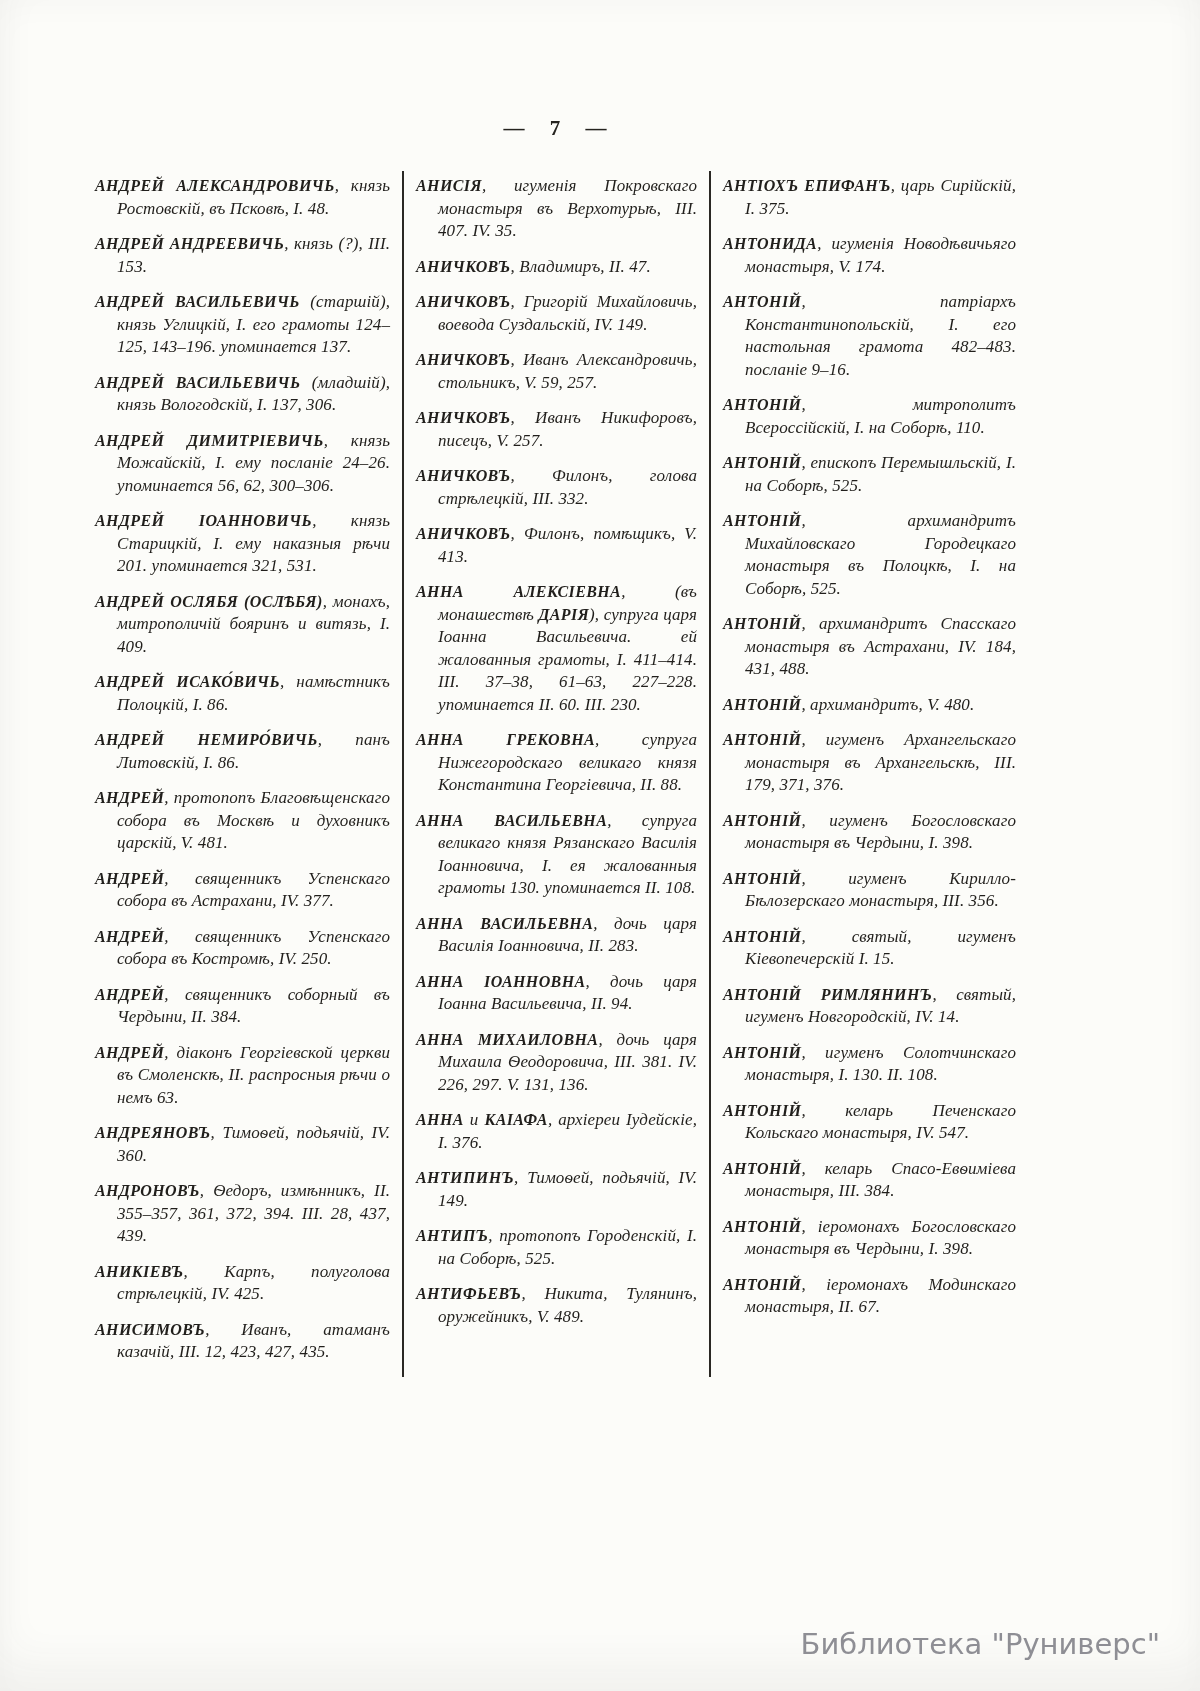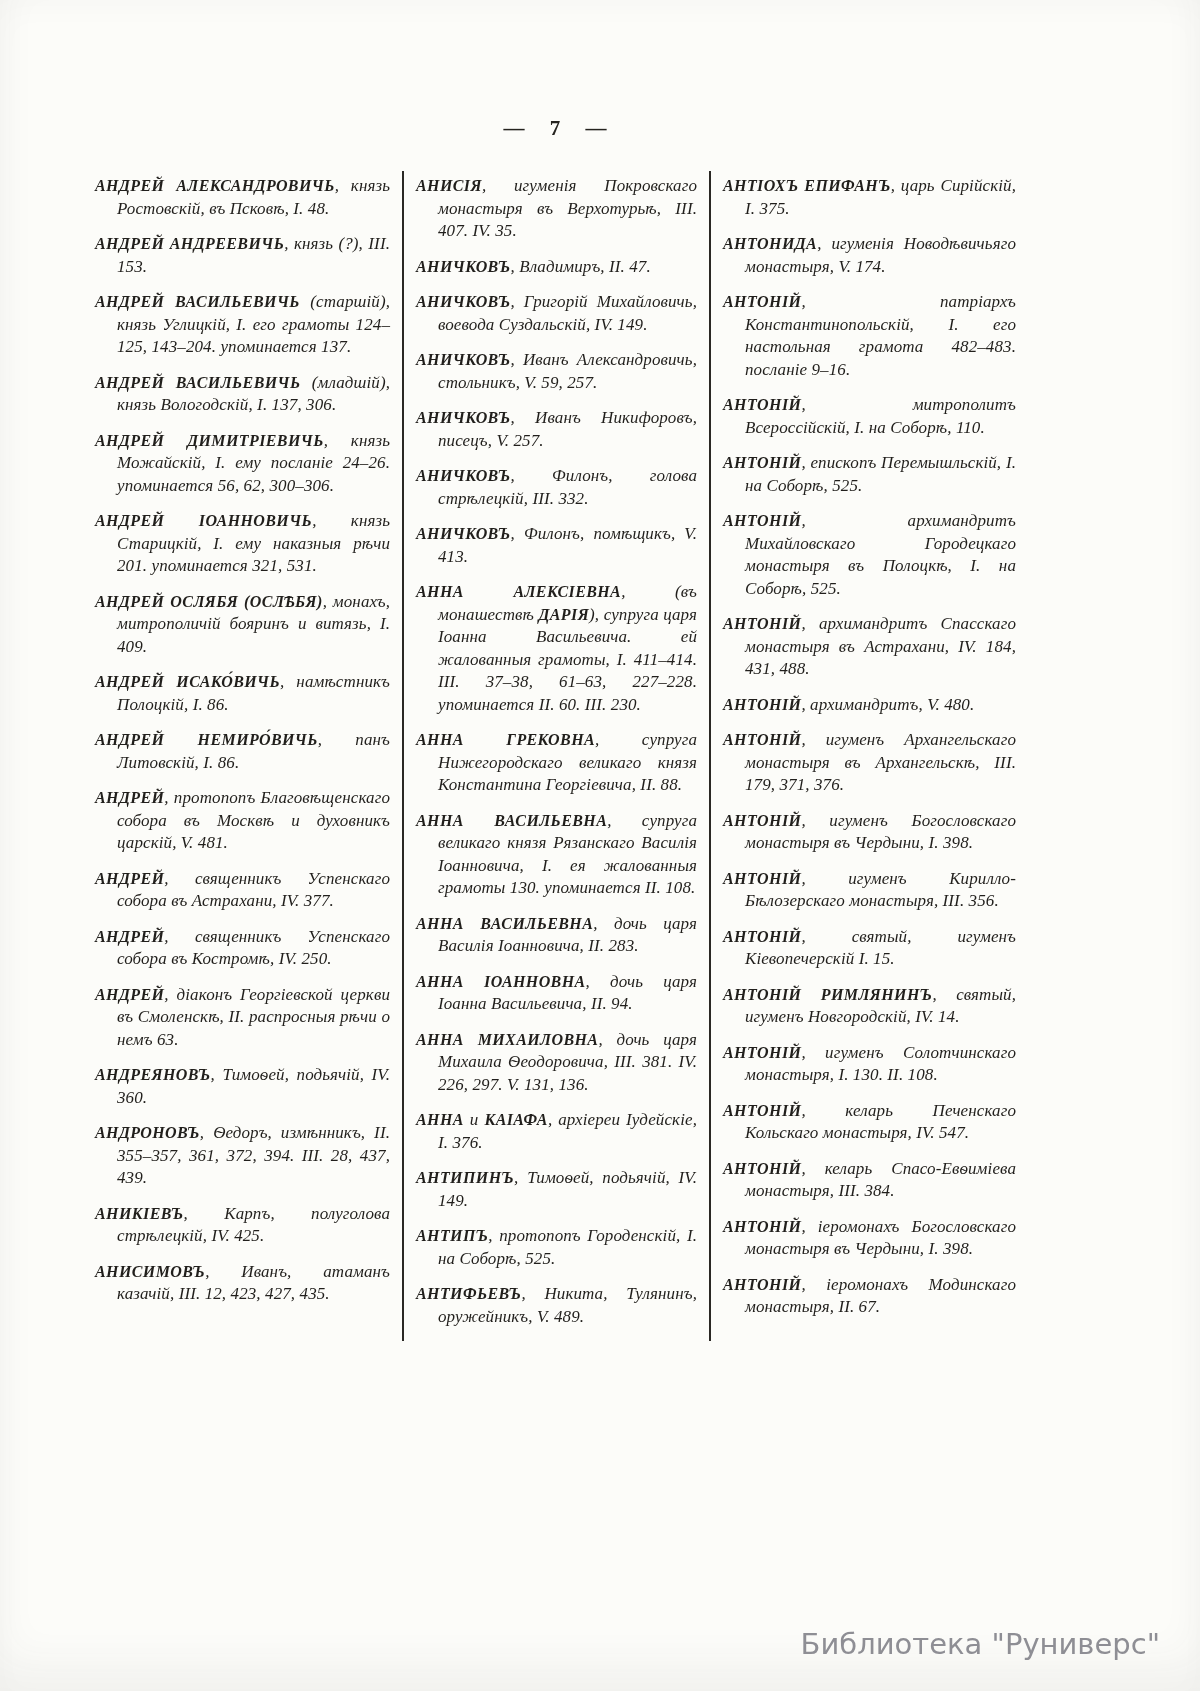--- a/index.html
+++ b/index.html
@@ -68,30 +68,31 @@
 <body>
 
 <div class="scan-edge"></div>
 
 <div class="page-number">— 7 —</div>
 
 <div class="columns">
   <div class="col">
       <p class="entry"><span class="head">АНДРЕЙ АЛЕКСАНДРОВИЧЬ</span><span class="body-text">, князь Ростовскій, въ Псковѣ, I. 48.</span></p>
       <p class="entry"><span class="head">АНДРЕЙ АНДРЕЕВИЧЬ</span><span class="body-text">, князь (?), III. 153.</span></p>
-      <p class="entry"><span class="head">АНДРЕЙ ВАСИЛЬЕВИЧЬ</span><span class="body-text"> (старшій), князь Углицкій, I. его грамоты 124–125, 143–204. упоминается 137.</span></p>
+      <p class="entry"><span class="head">АНДРЕЙ ВАСИЛЬЕВИЧЬ</span><span class="body-text"> (старшій), князь Углицкій, I. его грамоты 124–125, 143–196. упоминается 137.</span></p>
       <p class="entry"><span class="head">АНДРЕЙ ВАСИЛЬЕВИЧЬ</span><span class="body-text"> (младшій), князь Вологодскій, I. 137, 306.</span></p>
       <p class="entry"><span class="head">АНДРЕЙ ДИМИТРІЕВИЧЬ</span><span class="body-text">, князь Можайскій, I. ему посланіе 24–26. упоминается 56, 62, 300–306.</span></p>
       <p class="entry"><span class="head">АНДРЕЙ ІОАННОВИЧЬ</span><span class="body-text">, князь Старицкій, I. ему наказныя рѣчи 201. упоминается 321, 531.</span></p>
       <p class="entry"><span class="head">АНДРЕЙ ОСЛЯБЯ (ОСЛѢБЯ)</span><span class="body-text">, монахъ, митрополичій бояринъ и витязь, I. 409.</span></p>
       <p class="entry"><span class="head">АНДРЕЙ ИСАКО́ВИЧЬ</span><span class="body-text">, намѣстникъ Полоцкій, I. 86.</span></p>
       <p class="entry"><span class="head">АНДРЕЙ НЕМИРО́ВИЧЬ</span><span class="body-text">, панъ Литовскій, I. 86.</span></p>
       <p class="entry"><span class="head">АНДРЕЙ</span><span class="body-text">, протопопъ Благовѣщенскаго собора въ Москвѣ и духовникъ царскій, V. 481.</span></p>
       <p class="entry"><span class="head">АНДРЕЙ</span><span class="body-text">, священникъ Успенскаго собора въ Астрахани, IV. 377.</span></p>
       <p class="entry"><span class="head">АНДРЕЙ</span><span class="body-text">, священникъ Успенскаго собора въ Костромѣ, IV. 250.</span></p>
+      <p class="entry"><span class="head">АНДРЕЙ</span><span class="body-text">, священникъ соборный въ Чердыни, II. 384.</span></p>
       <p class="entry"><span class="head">АНДРЕЙ</span><span class="body-text">, діаконъ Георгіевской церкви въ Смоленскѣ, II. распросныя рѣчи о немъ 63.</span></p>
       <p class="entry"><span class="head">АНДРЕЯНОВЪ</span><span class="body-text">, Тимоѳей, подьячій, IV. 360.</span></p>
       <p class="entry"><span class="head">АНДРОНОВЪ</span><span class="body-text">, Ѳедоръ, измѣнникъ, II. 355–357, 361, 372, 394. III. 28, 437, 439.</span></p>
       <p class="entry"><span class="head">АНИКІЕВЪ</span><span class="body-text">, Карпъ, полуголова стрѣлецкій, IV. 425.</span></p>
       <p class="entry"><span class="head">АНИСИМОВЪ</span><span class="body-text">, Иванъ, атаманъ казачій, III. 12, 423, 427, 435.</span></p>
     </div>
   <div class="col">
       <p class="entry"><span class="head">АНИСІЯ</span><span class="body-text">, игуменія Покровскаго монастыря въ Верхотурьѣ, III. 407. IV. 35.</span></p>
       <p class="entry"><span class="head">АНИЧКОВЪ</span><span class="body-text">, Владимиръ, II. 47.</span></p>
       <p class="entry"><span class="head">АНИЧКОВЪ</span><span class="body-text">, Григорій Михайловичь, воевода Суздальскій, IV. 149.</span></p>

